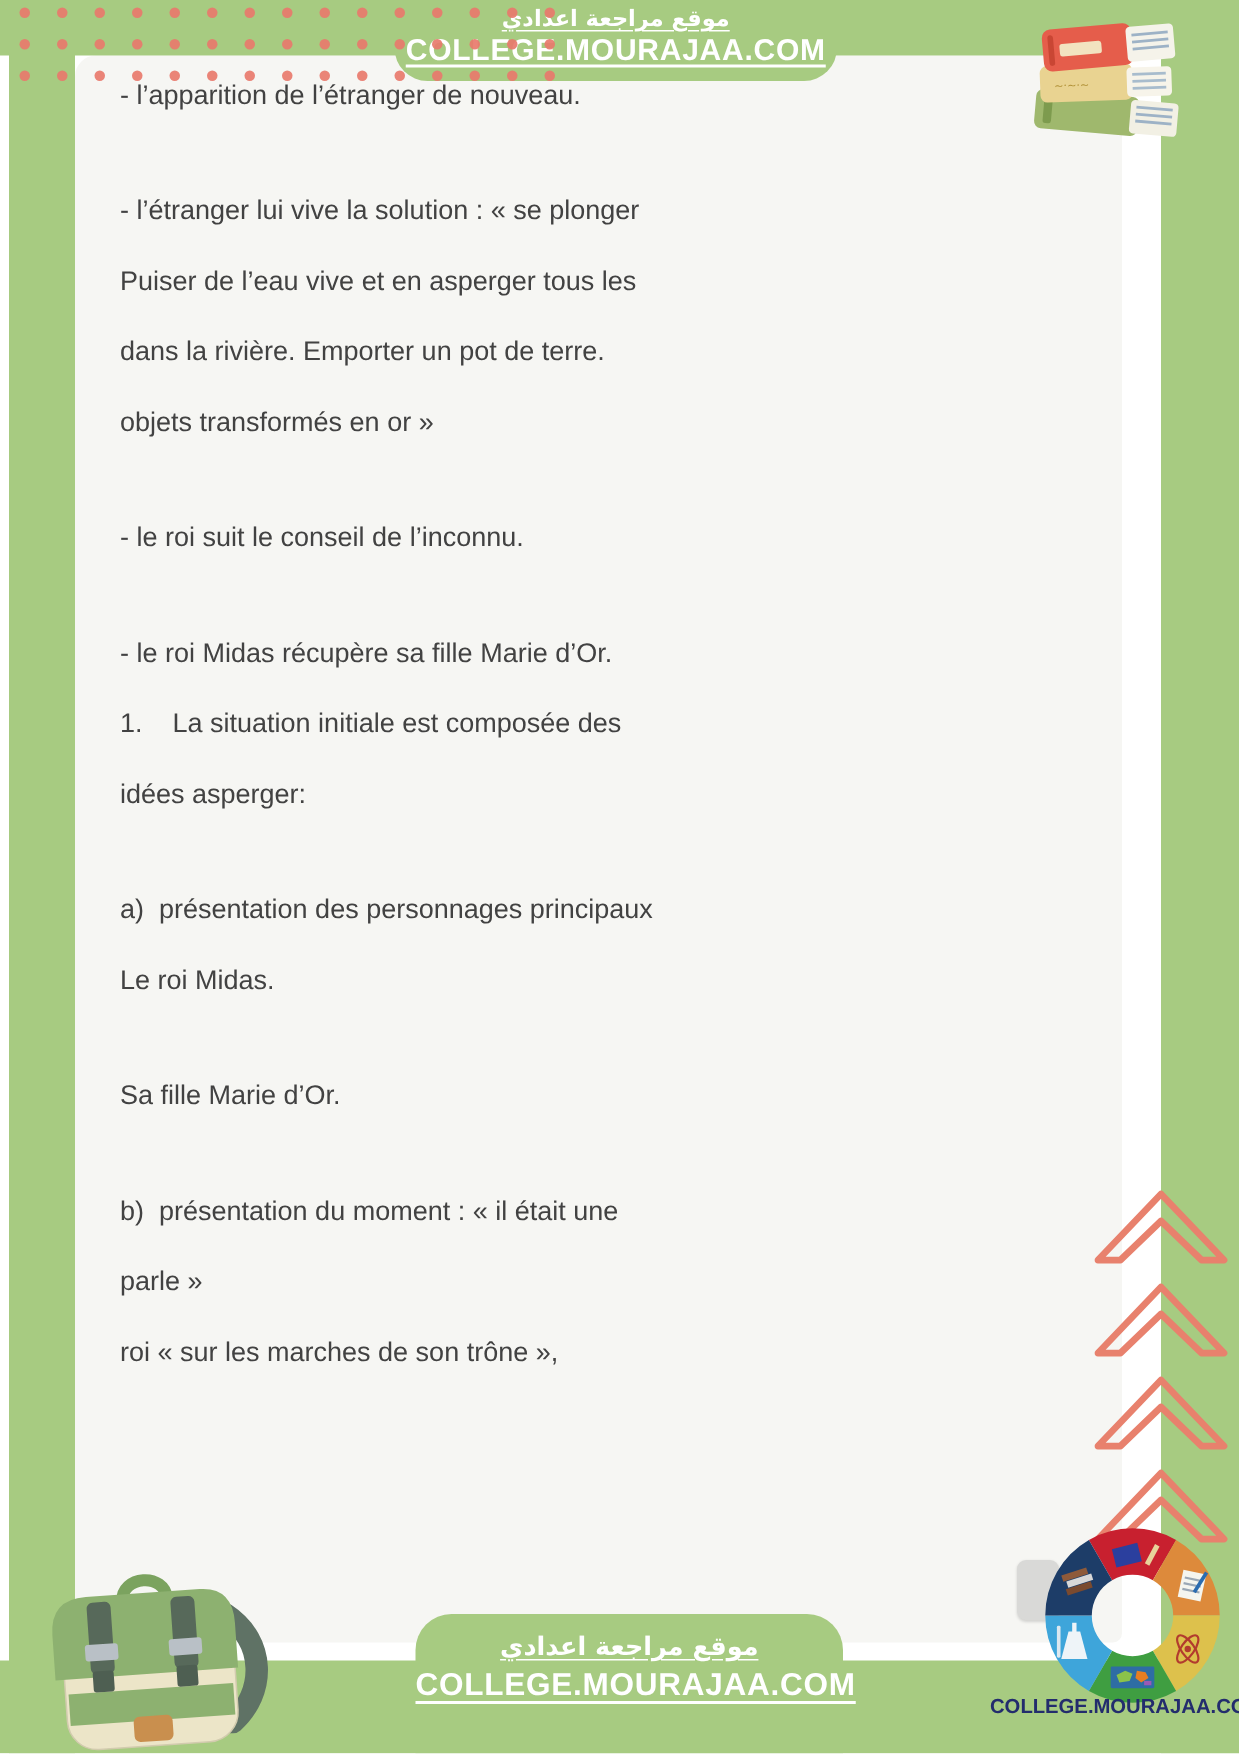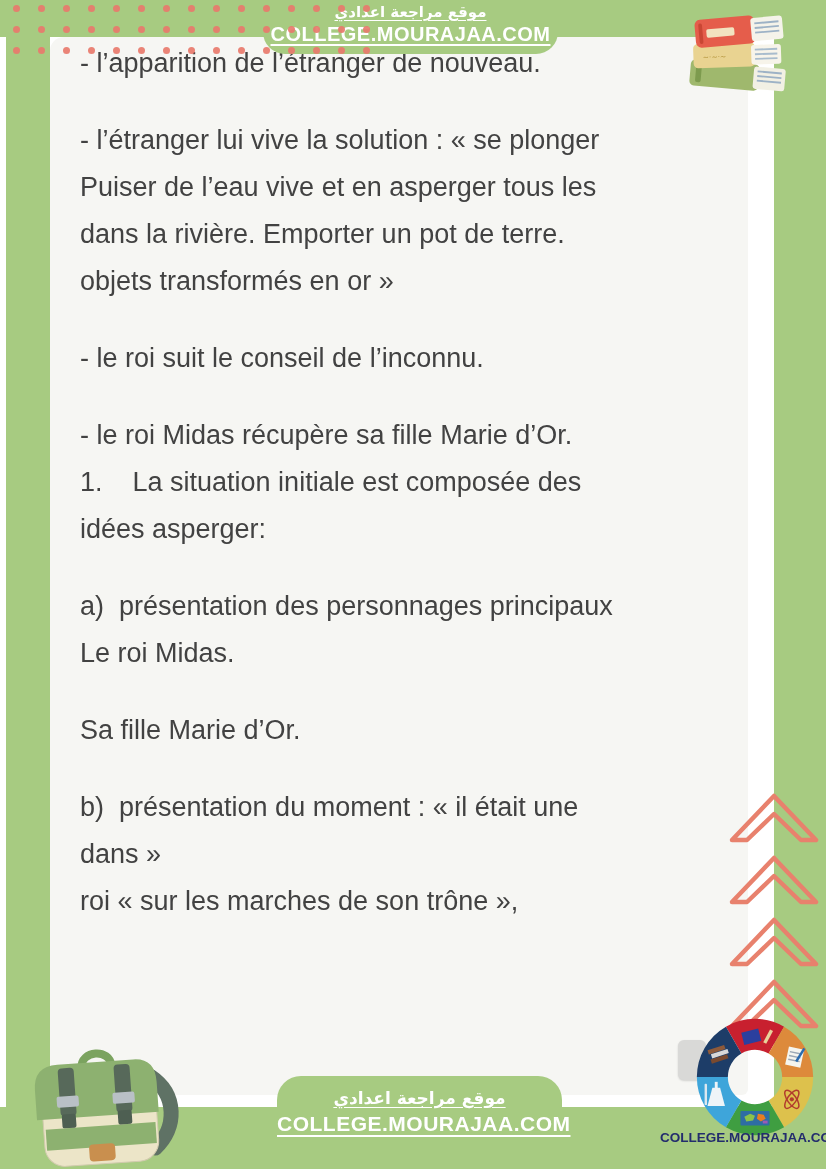--- a/index.html
+++ b/index.html
@@ -22,21 +22,21 @@
   #header-tab .url{font-weight:bold;font-size:20px;letter-spacing:.5px;margin-top:2px;
                    text-decoration:underline;text-underline-offset:3px;}
   #footer-tab{position:absolute;left:277px;top:1076px;width:285px;height:93px;background:#a7cb81;
               border-radius:24px 24px 0 0;z-index:4;text-align:center;color:#ffffff;}
   #footer-tab .ar{font-family:"DejaVu Sans",sans-serif;font-weight:bold;font-size:17px;
                   margin-top:12px;text-decoration:underline;text-underline-offset:3px;}
   #footer-tab .url{font-weight:bold;font-size:21px;letter-spacing:.5px;margin-top:4px;
                    text-decoration:underline;text-underline-offset:4px;}
   
   #doc-text{position:absolute;left:80px;top:40px;width:660px;z-index:3;color:#424242;
-            font-size:27px;}
+            font-size:18px;}
   .para{margin:0 0 30px 0;}
   .tline{height:47px;line-height:47px;white-space:pre;}
   
   #dot-grid{position:absolute;left:0;top:0;width:400px;height:70px;z-index:5;}
   .dot{position:absolute;width:7px;height:7px;border-radius:50%;background:#e8796c;opacity:.92;}
   
   #books{position:absolute;left:684px;top:6px;width:112px;height:96px;z-index:5;}
   #chevrons{position:absolute;left:724px;top:782px;width:100px;height:258px;z-index:5;}
   #backpack{position:absolute;left:0px;top:1038px;width:195px;height:131px;z-index:6;
             transform:rotate(-4deg);}
@@ -78,21 +78,21 @@
       </div>
       <div class="para">
         <div class="tline">a)  présentation des personnages principaux</div>
         <div class="tline">Le roi Midas.</div>
       </div>
       <div class="para">
         <div class="tline">Sa fille Marie d’Or.</div>
       </div>
       <div class="para">
         <div class="tline">b)  présentation du moment : « il était une</div>
-        <div class="tline">dans »</div>
+        <div class="tline">parle »</div>
         <div class="tline">roi « sur les marches de son trône »,</div>
       </div>
     </div>
 
   <div id="header-tab">
     <div class="ar">موقع مراجعة اعدادي</div>
     <div class="url">COLLEGE.MOURAJAA.COM</div>
   </div>
 
   <div id="dot-grid">

